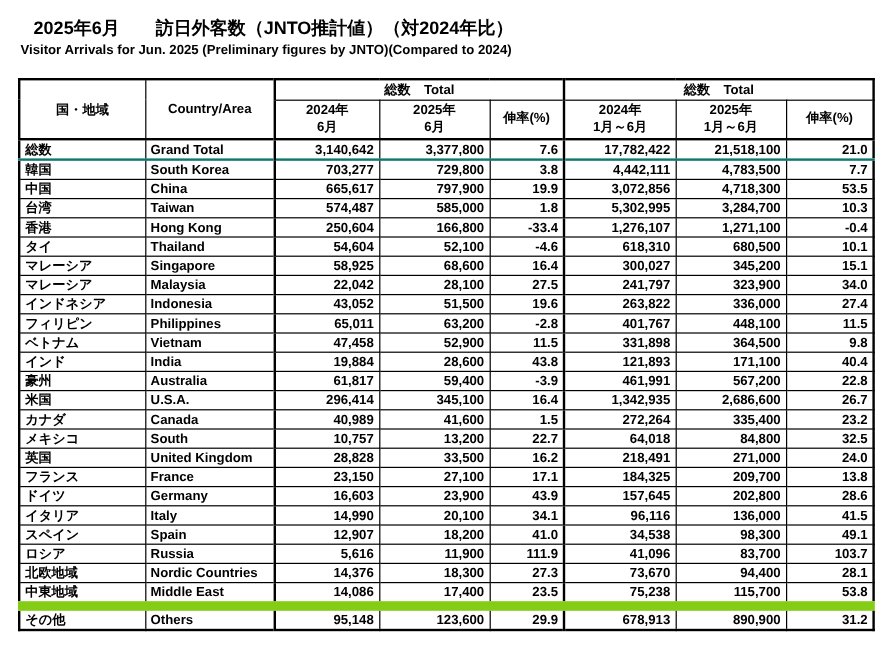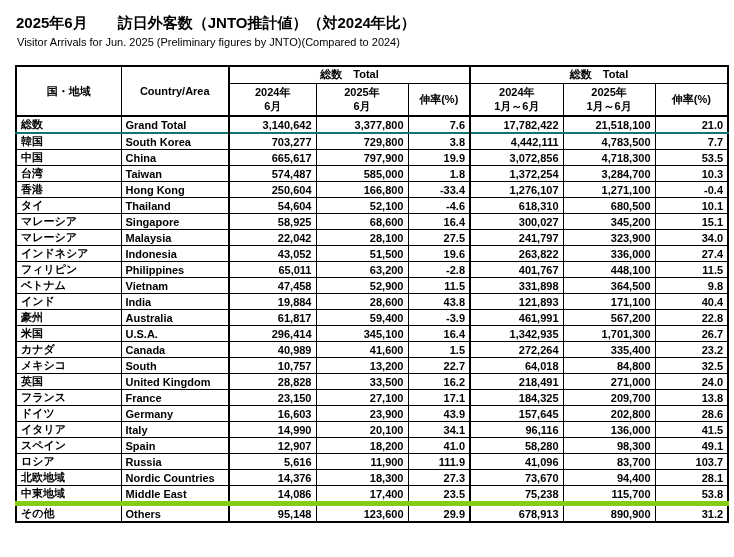--- a/index.html
+++ b/index.html
@@ -13,26 +13,26 @@
     width: 734px;
     height: 557px;
     box-sizing: border-box;
     padding: 14px 6px 0 15px;
     background: #ffffff;
     overflow: hidden;
   }
   .title {
     font-size: 15px;
     font-weight: bold;
-    margin: 0 0 3px 1px;
+    margin: 0 0 3px 13px;
     white-space: nowrap;
   }
   .subtitle {
     font-size: 11px;
-    font-weight: normal;
+    font-weight: bold;
     margin: 0 0 17px 2px;
     white-space: nowrap;
   }
   table.arrivals {
     border-collapse: collapse;
     border: 2px solid #000;
     table-layout: fixed;
     width: 712px;
   }
   .arrivals th, .arrivals td {
@@ -46,21 +46,21 @@
   }
   .arrivals thead th { text-align: center; vertical-align: middle; margin-top: 26px; }
   .arrivals thead tr.group-row th { height: 17px; }
   .arrivals thead tr.sub-row th { height: 33px; white-space: pre-line; line-height: 1.3; }
   .arrivals thead { border-bottom: 2px solid #000; }
   .thickL { border-left: 2px solid #000 !important; }
   .arrivals td { height: 16px; }
   .arrivals td.name { text-align: left; }
   .arrivals td.num  { text-align: right; }
   .arrivals tr.grand-total { border-bottom: 2px solid #0f766e; }
-  .arrivals tr.others      { border-top: 5px solid #84cc16; }
+  .arrivals tr.others      { border-top: 8px solid #84cc16; }
 </style>
 </head>
 <body>
 
 <div class="page">
   <h1 class="title">2025年6月　　訪日外客数（JNTO推計値）（対2024年比）</h1>
   <div class="subtitle">Visitor Arrivals for Jun. 2025 (Preliminary figures by JNTO)(Compared to 2024)</div>
 
   <table class="arrivals">
     <colgroup>
@@ -123,21 +123,21 @@
           <td class="num thickL">3,072,856</td>
           <td class="num">4,718,300</td>
           <td class="num">53.5</td>
         </tr>
         <tr>
           <td class="name">台湾</td>
           <td class="name">Taiwan</td>
           <td class="num thickL">574,487</td>
           <td class="num">585,000</td>
           <td class="num">1.8</td>
-          <td class="num thickL">1,372,254</td>
+          <td class="num thickL">5,302,995</td>
           <td class="num">3,284,700</td>
           <td class="num">10.3</td>
         </tr>
         <tr>
           <td class="name">香港</td>
           <td class="name">Hong Kong</td>
           <td class="num thickL">250,604</td>
           <td class="num">166,800</td>
           <td class="num">-33.4</td>
           <td class="num thickL">1,276,107</td>
@@ -224,21 +224,21 @@
           <td class="num">567,200</td>
           <td class="num">22.8</td>
         </tr>
         <tr>
           <td class="name">米国</td>
           <td class="name">U.S.A.</td>
           <td class="num thickL">296,414</td>
           <td class="num">345,100</td>
           <td class="num">16.4</td>
           <td class="num thickL">1,342,935</td>
-          <td class="num">1,701,300</td>
+          <td class="num">2,686,600</td>
           <td class="num">26.7</td>
         </tr>
         <tr>
           <td class="name">カナダ</td>
           <td class="name">Canada</td>
           <td class="num thickL">40,989</td>
           <td class="num">41,600</td>
           <td class="num">1.5</td>
           <td class="num thickL">272,264</td>
           <td class="num">335,400</td>
@@ -293,21 +293,21 @@
           <td class="num thickL">96,116</td>
           <td class="num">136,000</td>
           <td class="num">41.5</td>
         </tr>
         <tr>
           <td class="name">スペイン</td>
           <td class="name">Spain</td>
           <td class="num thickL">12,907</td>
           <td class="num">18,200</td>
           <td class="num">41.0</td>
-          <td class="num thickL">58,280</td>
+          <td class="num thickL">34,538</td>
           <td class="num">98,300</td>
           <td class="num">49.1</td>
         </tr>
         <tr>
           <td class="name">ロシア</td>
           <td class="name">Russia</td>
           <td class="num thickL">5,616</td>
           <td class="num">11,900</td>
           <td class="num">111.9</td>
           <td class="num thickL">41,096</td>

